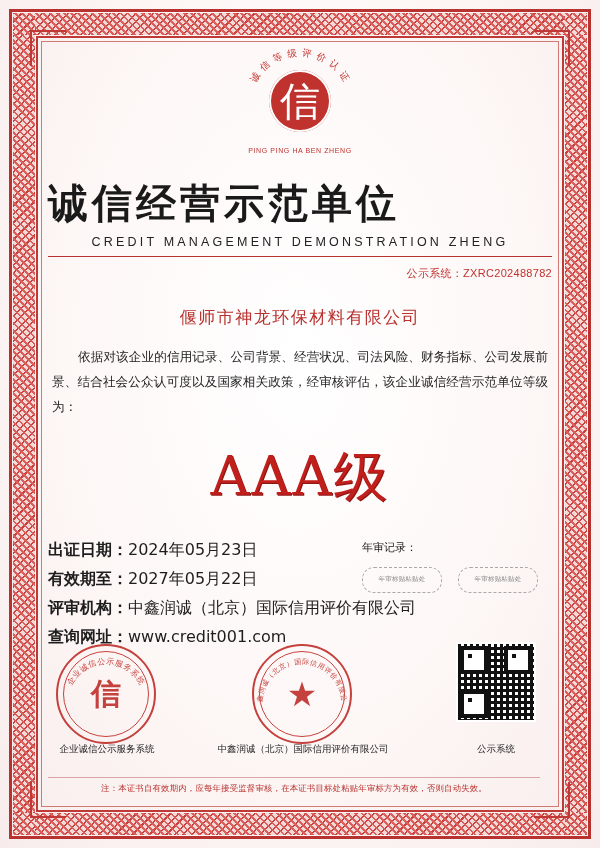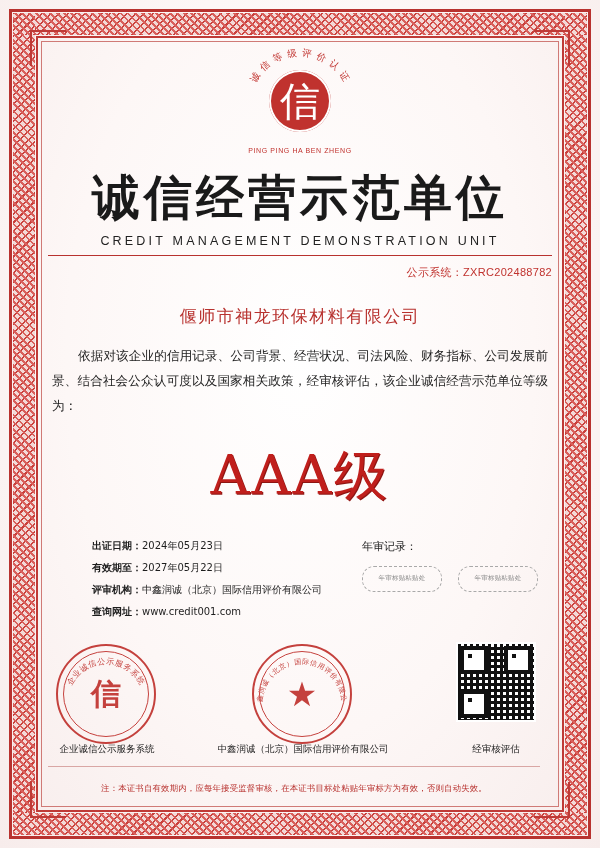--- a/index.html
+++ b/index.html
@@ -85,25 +85,25 @@
     box-shadow:0 0 0 2px #fff inset;
   }
   .emblem-bottom{
     position:absolute;left:0;bottom:-2px;width:120px;
     font-size:7px;letter-spacing:.6px;color:#c0322e;
     text-align:center;
   }
 
   
   .title-cn{
-    margin-top:14px;
-    text-align:center;
+    margin-top:24px;
+    text-align:left;
     font-family:"DejaVu Sans",sans-serif;
     font-weight:bold;
-    font-size:48px;
+    font-size:40px;
     letter-spacing:4px;
     color:#1a1a1a;
   }
   .title-en{
     margin-top:4px;
     text-align:center;
     font-size:12.5px;
     letter-spacing:3.2px;
     color:#222;
     border-bottom:1.5px solid #b8322f;
@@ -159,26 +159,25 @@
   }
 
   
   .details{
     margin-top:26px;
     display:flex;
     align-items:flex-start;
   }
   .details-left{width:300px;}
   .drow{
-    font-size:10px;
+    font-size:16px;
     color:#1d1d1d;
     margin-bottom:8px;
     font-family:"DejaVu Sans",sans-serif;
     white-space:nowrap;
-    margin-left:44px;
   }
   .drow b{font-weight:bold;}
   .details-right{
     flex:1;
     padding-left:14px;
   }
   .annual-title{
     font-size:11px;color:#1d1d1d;margin-bottom:12px;
     font-family:"DejaVu Sans",sans-serif;
   }
@@ -262,21 +261,21 @@
     position:absolute;left:0;right:0;bottom:-2px;
     font-size:9.5px;color:#1d1d1d;
     font-family:"DejaVu Sans",sans-serif;
   }
 
   .footnote{
     position:absolute;left:0;right:12px;bottom:6px;
     font-size:8.4px;color:#b8322f;
     text-align:center;letter-spacing:.2px;
     border-top:1px solid #d9a6a4;
-    padding-top:16px;
+    padding-top:5px;
     font-family:"DejaVu Sans",sans-serif;
   }
 </style>
 </head>
 <body>
 
 <div class="cert">
 
   <div class="frame-outer"></div>
   <div class="frame-guilloche"></div>
@@ -296,21 +295,21 @@
           </defs>
         <text text-anchor="middle">
           <textPath href="#arcpath" startOffset="50%">诚 信 等 级 评 价 认 证</textPath>
         </text>
       </svg>
       <div class="emblem-core">信</div>
       <div class="emblem-bottom">PING PING HA BEN ZHENG</div>
     </div>
 
     <div class="title-cn">诚信经营示范单位</div>
-    <div class="title-en">CREDIT MANAGEMENT DEMONSTRATION UNIT</div>
+    <div class="title-en">CREDIT MANAGEMENT DEMONSTRATION ZHENG</div>
 
     <div class="code-line">公示系统：ZXRC202488782</div>
 
     <div class="company">偃师市神龙环保材料有限公司</div>
 
     <div class="para">依据对该企业的信用记录、公司背景、经营状况、司法风险、财务指标、公司发展前景、结合社会公众认可度以及国家相关政策，经审核评估，该企业诚信经营示范单位等级为：</div>
 
     <div class="grade">AAA级</div>
 
     <div class="details">
@@ -374,21 +373,21 @@
             <div class="qr-eye" style="left:2px;top:2px;">
                 <i></i>
               </div>
             <div class="qr-eye" style="right:2px;top:2px;">
                 <i></i>
               </div>
             <div class="qr-eye" style="left:2px;bottom:2px;">
                 <i></i>
               </div>
           </div>
-          <div class="qr-caption">经审核评估</div>
+          <div class="qr-caption">公示系统</div>
         </div>
 
       </div>
     </div>
 
     <div class="footnote">注：本证书自有效期内，应每年接受监督审核，在本证书目标处粘贴年审标方为有效，否则自动失效。</div>
 
   </div>
 </div>
 

